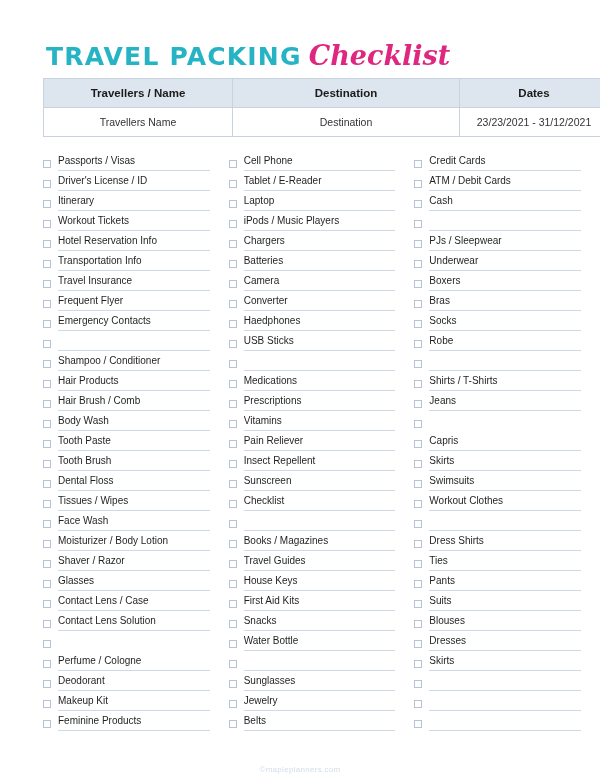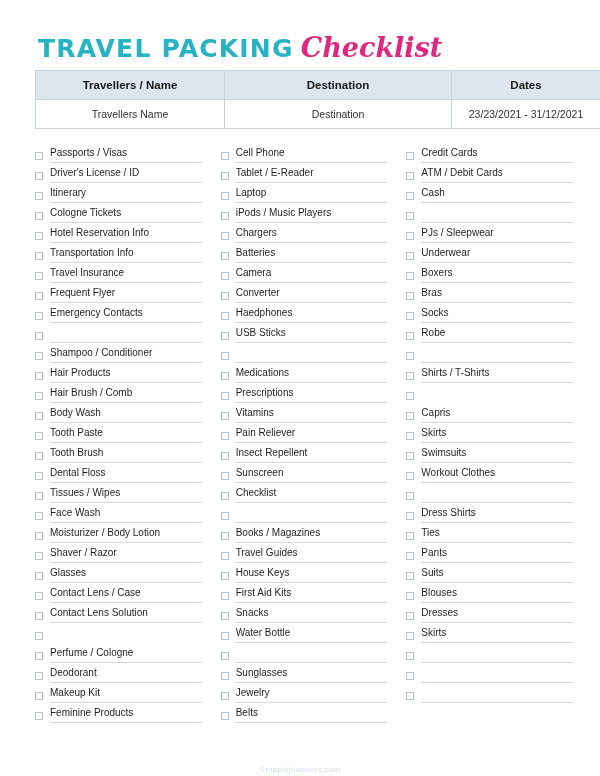--- a/index.html
+++ b/index.html
@@ -12,21 +12,21 @@
     background: #ffffff;
     font-family: "Liberation Sans", sans-serif;
     overflow: hidden;
   }
   .page {
     position: relative;
     width: 600px;
     height: 776px;
     background: #ffffff;
     box-sizing: border-box;
-    padding: 4px;
+    padding: 12px;
   }
 
   
   .title-wrap {
     padding: 28px 0 0 34px;
     height: 52px;
     box-sizing: border-box;
     white-space: nowrap;
   }
   .title-main {
@@ -182,21 +182,21 @@
         </div>
         <div class="item-row">
           <span class="checkbox"></span>
           <span class="item-line">
             <span class="item-label">Itinerary</span>
           </span>
         </div>
         <div class="item-row">
           <span class="checkbox"></span>
           <span class="item-line">
-            <span class="item-label">Cologne Tickets</span>
+            <span class="item-label">Workout Tickets</span>
           </span>
         </div>
         <div class="item-row">
           <span class="checkbox"></span>
           <span class="item-line">
             <span class="item-label">Hotel Reservation Info</span>
           </span>
         </div>
         <div class="item-row">
           <span class="checkbox"></span>
@@ -584,20 +584,26 @@
           </span>
         </div>
         <div class="item-row">
           <span class="checkbox"></span>
           <span class="item-line">
             <span class="item-label">Shirts / T-Shirts</span>
           </span>
         </div>
         <div class="item-row">
           <span class="checkbox"></span>
+          <span class="item-line">
+            <span class="item-label">Jeans</span>
+          </span>
+        </div>
+        <div class="item-row">
+          <span class="checkbox"></span>
         </div>
         <div class="item-row">
           <span class="checkbox"></span>
           <span class="item-line">
             <span class="item-label">Capris</span>
           </span>
         </div>
         <div class="item-row">
           <span class="checkbox"></span>
           <span class="item-line">

